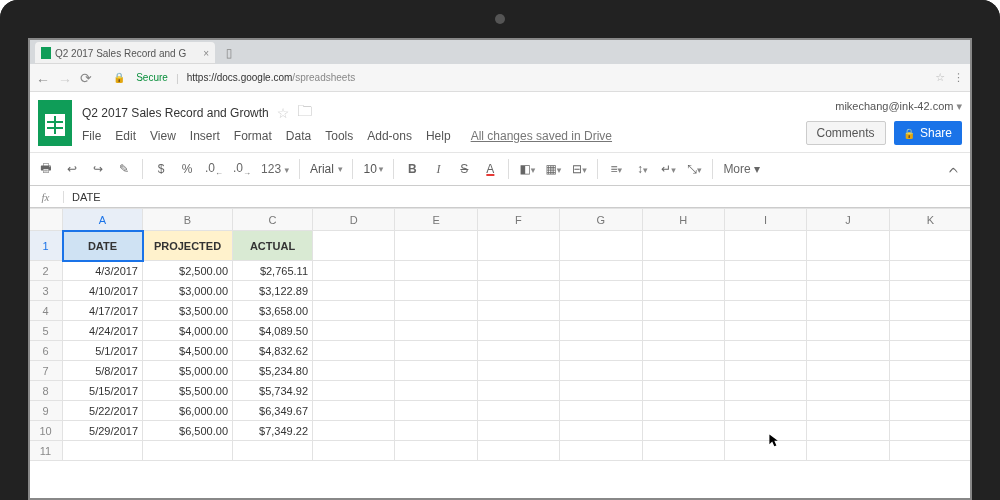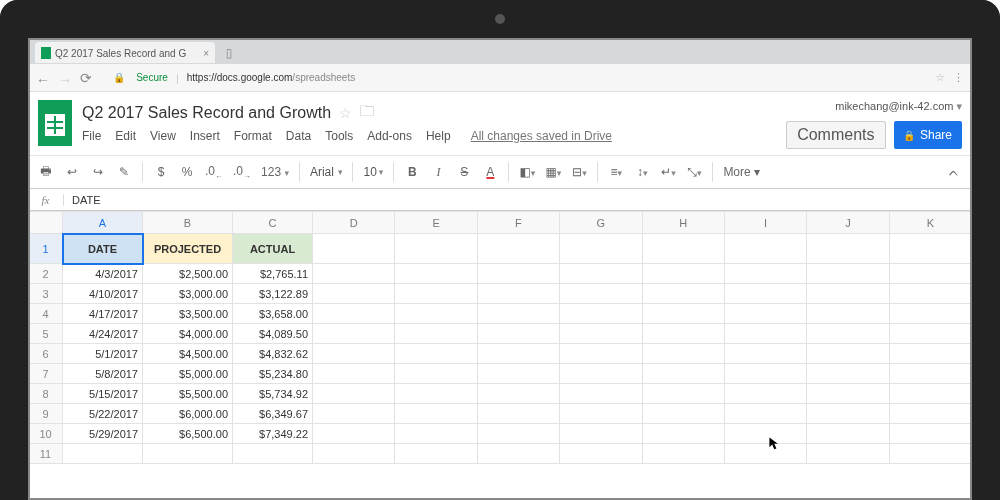--- a/index.html
+++ b/index.html
@@ -24,30 +24,30 @@
   .staricon { margin-left:auto; color:#bbb; }
   
   .sheets-header { display:flex; padding:8px 10px 0 10px; align-items:flex-start; }
   .sheets-logo { width:34px; height:46px; background:#0f9d58; margin-right:10px; position:relative; }
   .sheets-logo:before { content:""; position:absolute; left:7px; top:14px; right:7px; bottom:10px; background:#fff; }
   .sheets-logo:after { content:""; position:absolute; left:9px; top:16px; right:9px; bottom:12px;
     background:linear-gradient(#0f9d58,#0f9d58) 0 33%/100% 2px no-repeat,
                linear-gradient(#0f9d58,#0f9d58) 0 66%/100% 2px no-repeat,
                linear-gradient(#0f9d58,#0f9d58) 50% 0/2px 100% no-repeat; }
   .title-row { display:flex; align-items:center; gap:8px; }
-  .doc-title { font-size:16px; color:#333; }
+  .doc-title { font-size:12px; color:#333; }
   .star { color:#ccc; font-size:14px; }
   .folder { color:#aaa; font-size:15px; }
   .menubar { display:flex; gap:14px; font-size:12px; color:#555; margin-top:4px; align-items:flex-end; }
   .menubar .saved { text-decoration:underline; color:#777; margin-left:6px; }
   .header-right { margin-left:auto; display:flex; align-items:flex-start; gap:8px; flex-direction:column; align-items:flex-end; }
   .account { font-size:11px; color:#555; }
   .account:after { content:" ▾"; color:#888; }
   .header-buttons { display:flex; gap:8px; }
-  .btn-comments { background:#f5f5f5; border:1px solid #ccc; padding:4px 10px; font-size:16px; color:#555; border-radius:2px; }
+  .btn-comments { background:#f5f5f5; border:1px solid #ccc; padding:4px 10px; font-size:12px; color:#555; border-radius:2px; }
   .btn-share { background:#1a73e8; color:#fff; padding:4px 10px; font-size:12px; border-radius:2px; display:flex; gap:4px; align-items:center; }
   .btn-share .lockicon { font-size:10px; }
   
   .toolbar { height:34px; border-top:1px solid #e5e5e5; border-bottom:1px solid #ccc; display:flex; align-items:center; padding:0 10px; gap:10px; margin-top:6px; font-size:12px; color:#555; }
   .sep { width:1px; height:20px; background:#ddd; }
   .tbtn { min-width:16px; text-align:center; color:#666; }
   .fontname { display:flex; gap:4px; align-items:center; }
   .fontsize { display:flex; gap:2px; align-items:center; }
   .bold { font-weight:bold; }
   .italic { font-style:italic; font-family:serif; }

